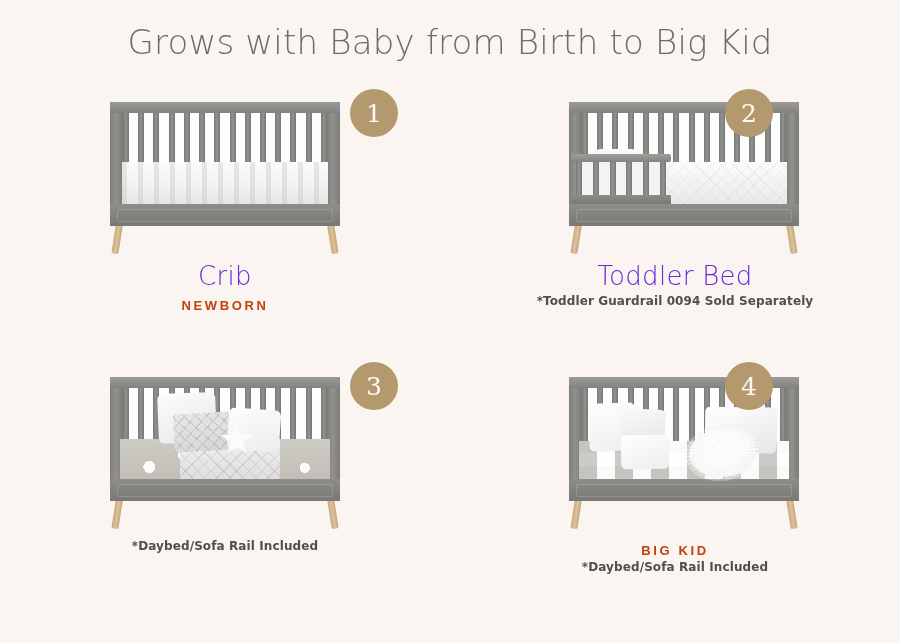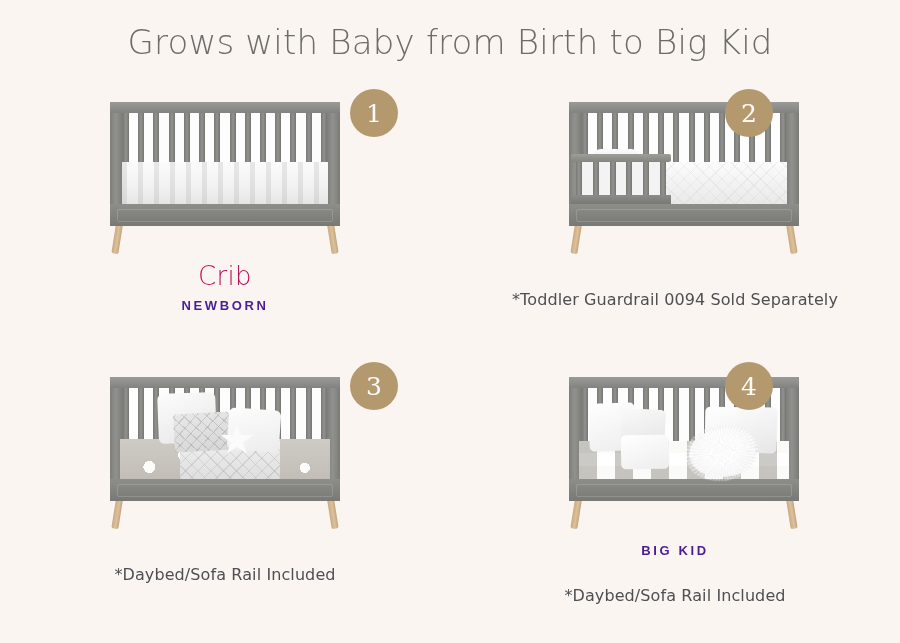--- a/index.html
+++ b/index.html
@@ -384,37 +384,37 @@
     position: absolute;
     left: 0;
     top: 184px;
     width: 450px;
     text-align: center;
   }
   .cap-name {
     font-family: "DejaVu Sans", sans-serif;
     font-size: 26px;
     font-weight: 300;
-    color: #be185d;
+    color: #6d28d9;
     letter-spacing: 0.3px;
     line-height: 1.15;
   }
   .cap-stage {
     margin-top: 6px;
     font-family: "Liberation Sans", sans-serif;
     font-size: 13px;
     font-weight: bold;
     letter-spacing: 2.6px;
-    color: #4c1d95;
+    color: #c2410c;
   }
   .cap-note {
-    margin-top: 28px;
+    margin-top: 2px;
     font-family: "DejaVu Sans", sans-serif;
-    font-size: 16px;
-    font-weight: 400;
+    font-size: 12px;
+    font-weight: 700;
     color: #4f4e52;
     letter-spacing: 0.1px;
   }
   .cap-note:empty { display: none; }
 </style>
 </head>
 <body>
 
 <div class="page">
 
@@ -502,20 +502,21 @@
                   <span></span>
               </div>
               <div class="gr-bot"></div>
             </div>
             <div class="rail-bot"></div>
           </div>
         </div>
       </div>
 
       <div class="caption">
+        <div class="cap-name">Toddler Bed</div>
         <div class="cap-note">*Toddler Guardrail 0094 Sold Separately</div>
       </div>
     </div>
 
     <div class="cell c3">
       <div class="badge">3</div>
 
       <div class="stage">
         <div class="bed">
           <div class="leg l"></div>

